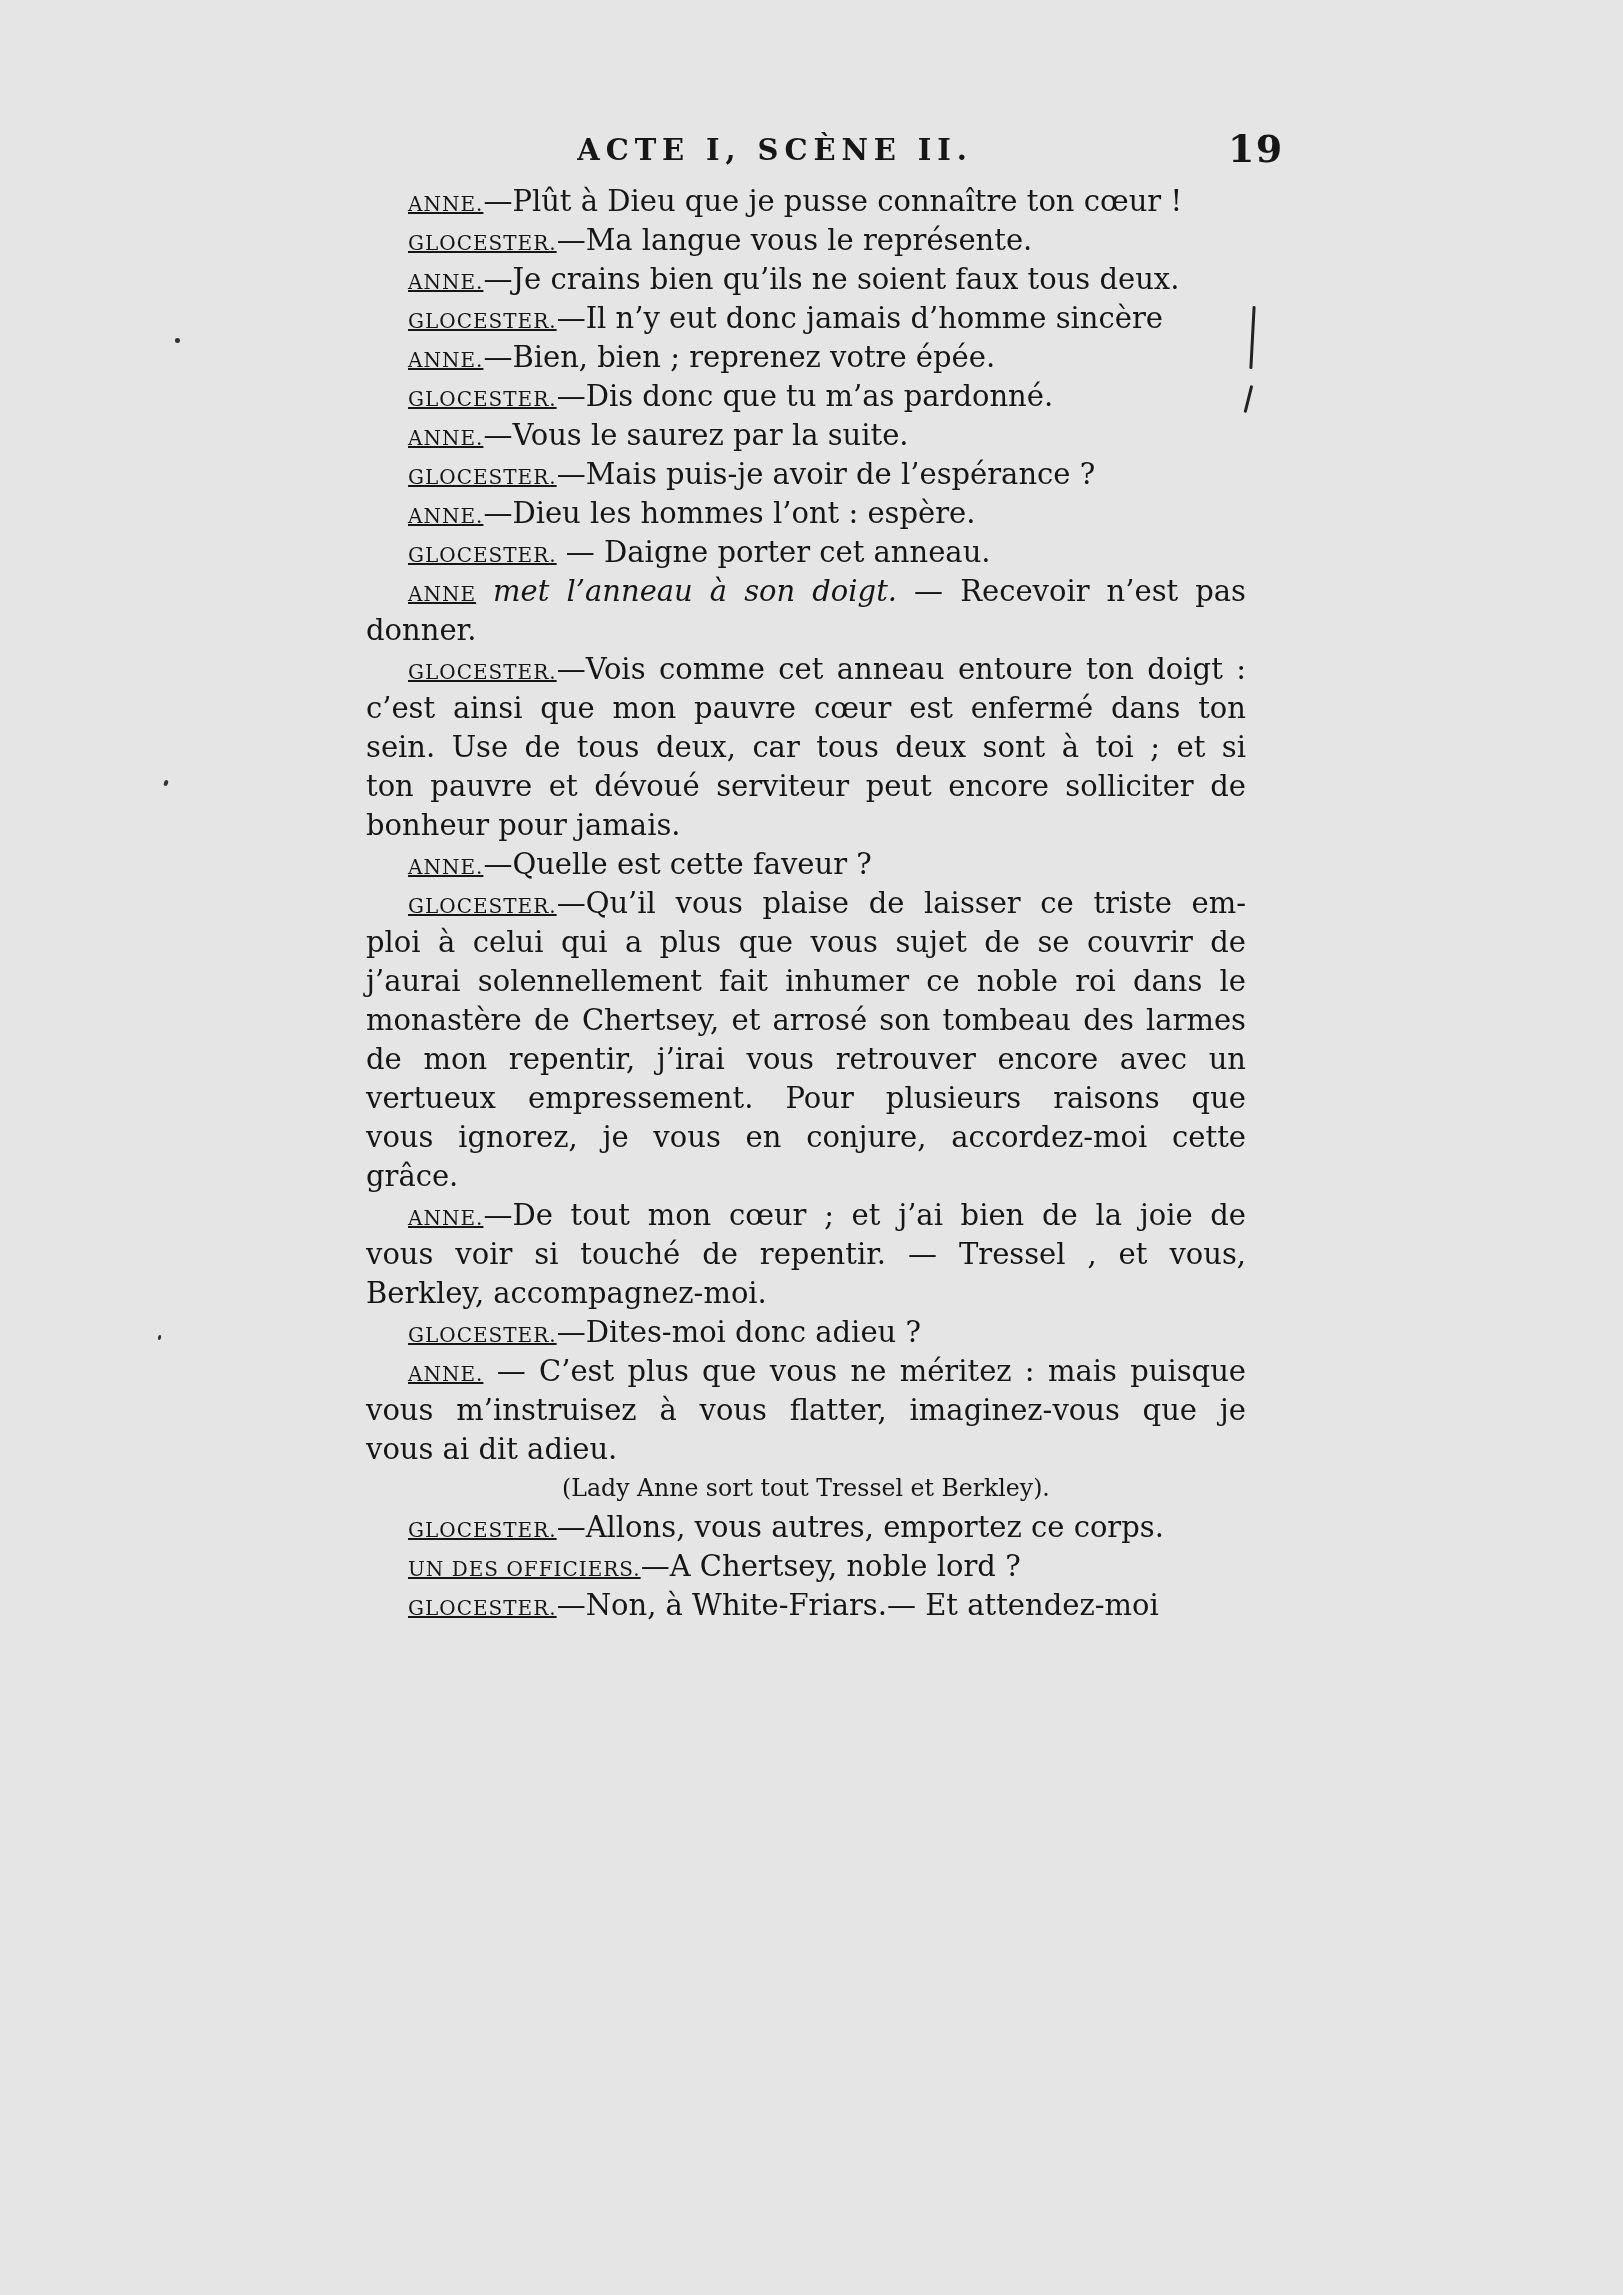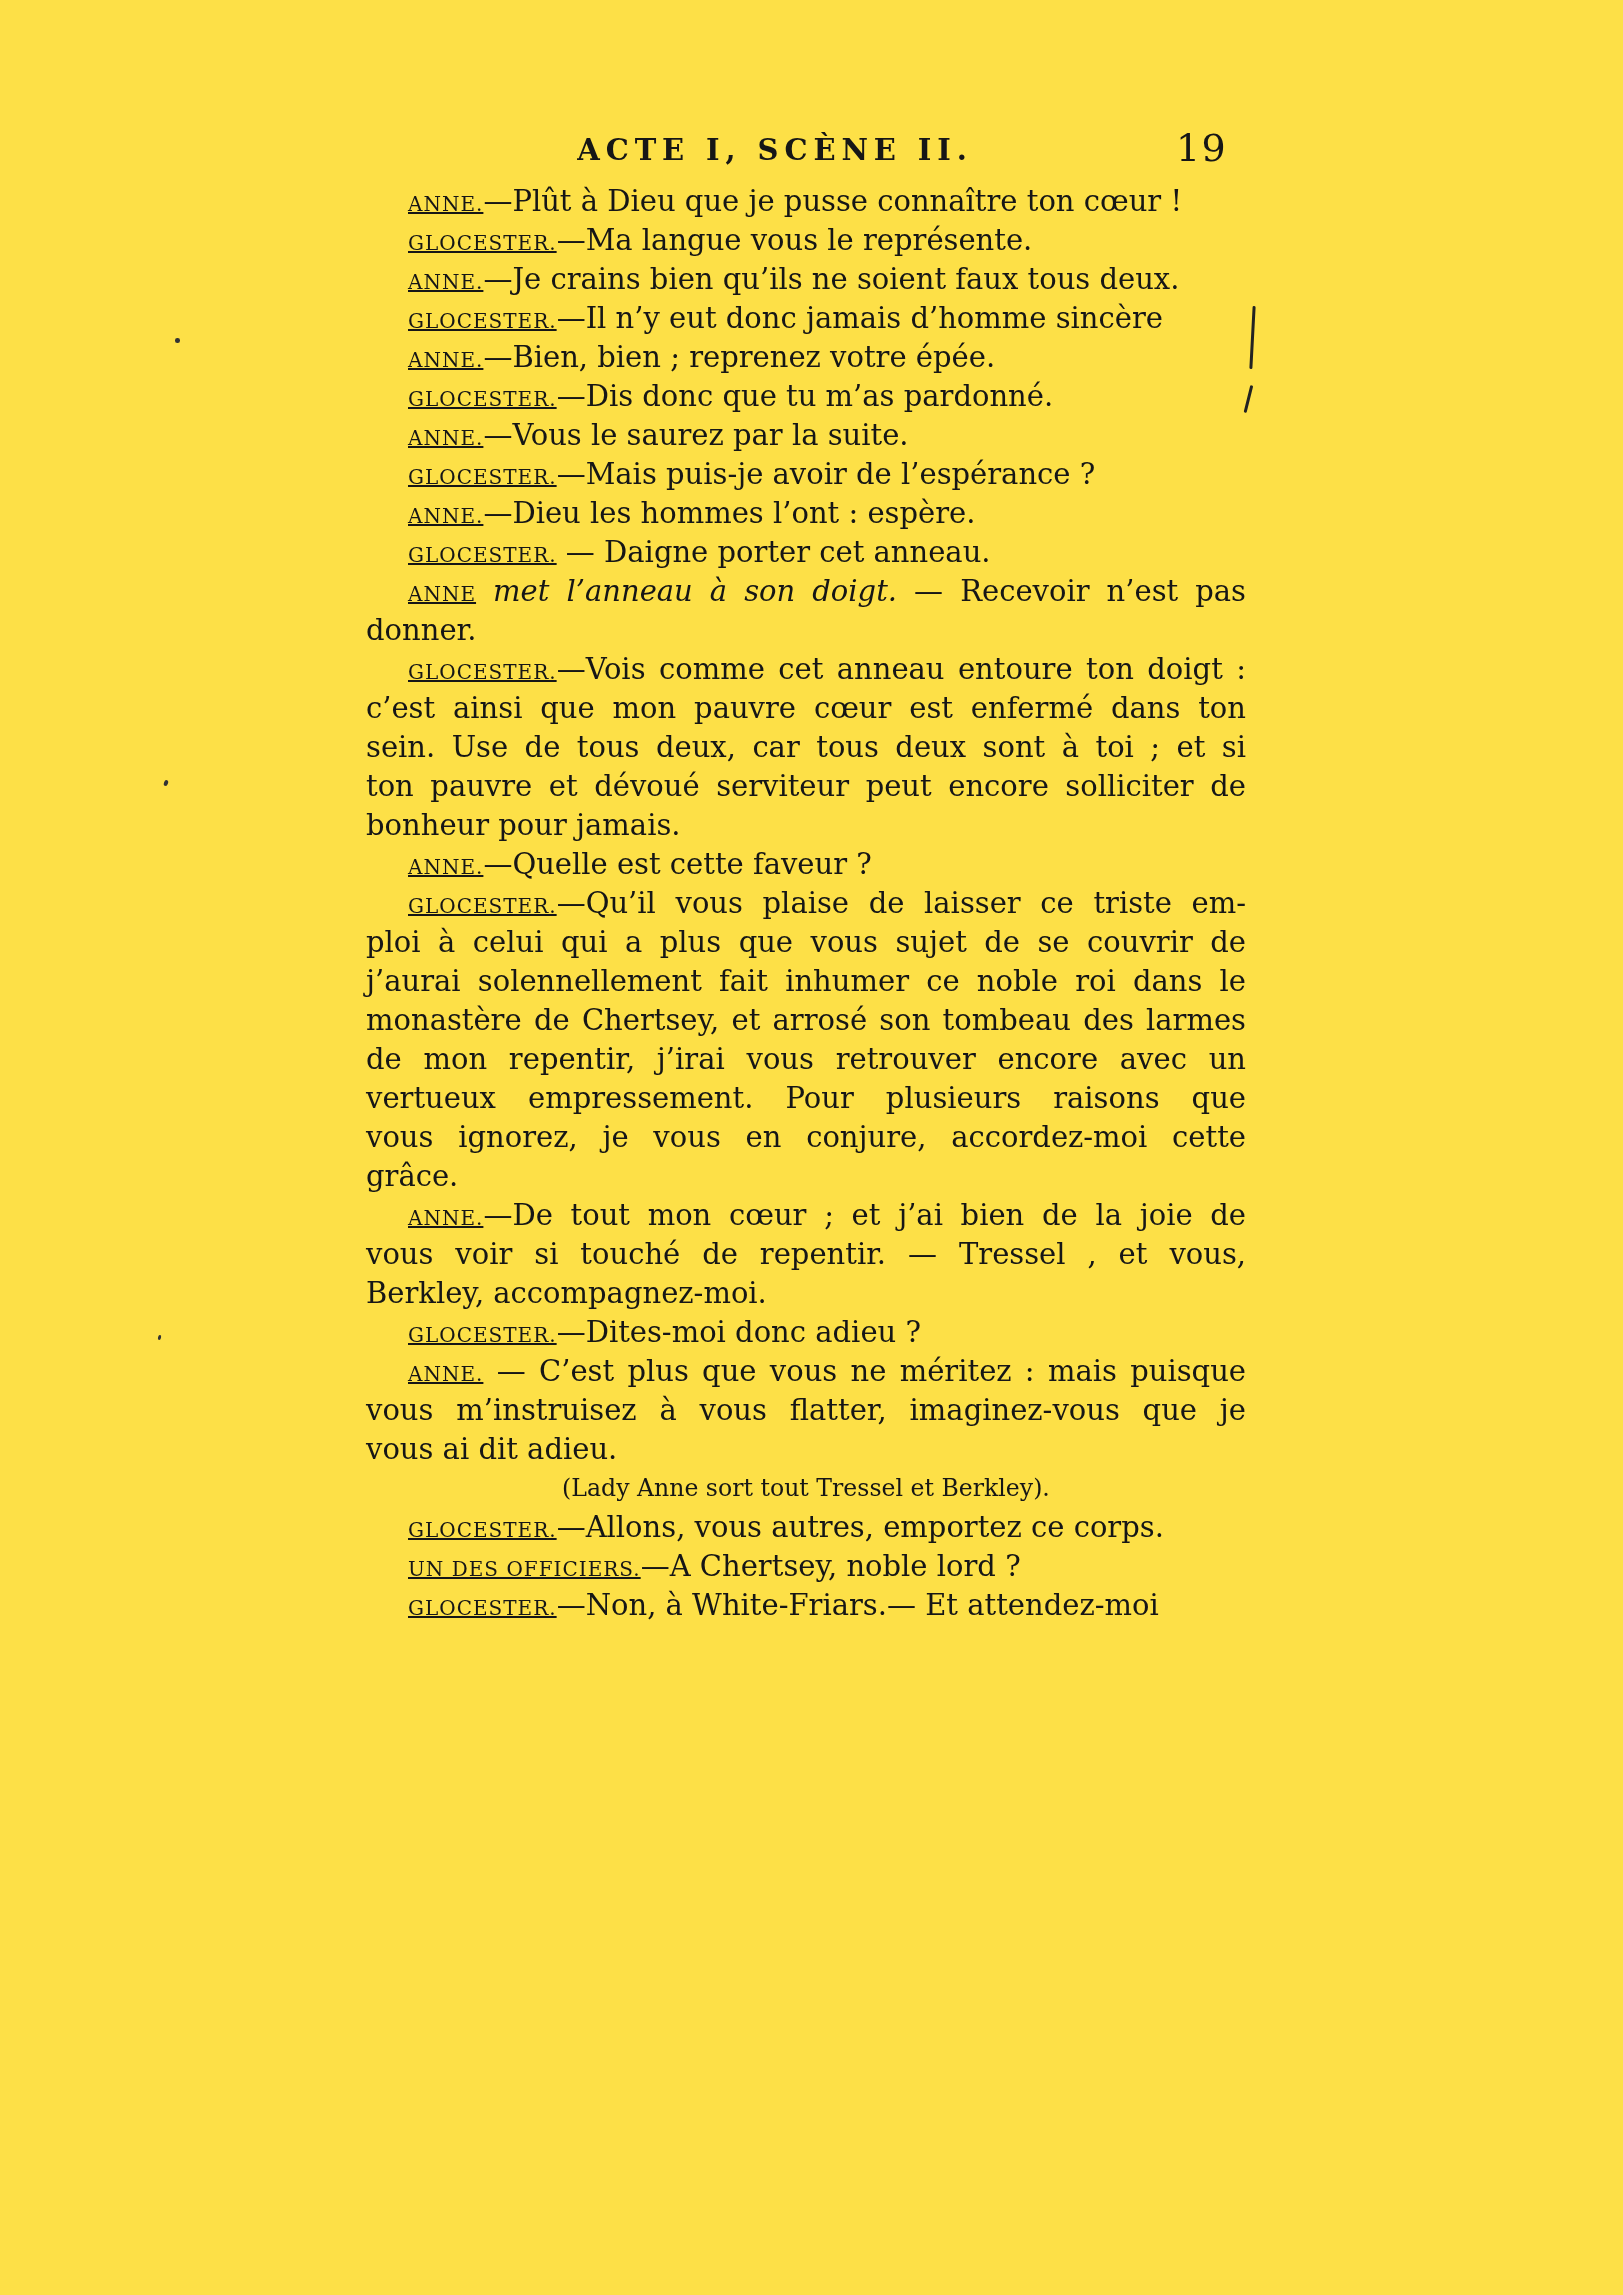--- a/index.html
+++ b/index.html
@@ -1,32 +1,32 @@
 <!DOCTYPE html>
 <html style="font-size:10.5px"><head>
 <meta charset="utf-8">
 <style>
   html,body{margin:0;padding:0;background:#ffffff;}
   .page{
     position:relative;
     width:1624px;height:2295px;
-    background:#fde047;
+    background:#e5e5e5;
     font-family:"DejaVu Serif","Liberation Serif",serif;
     color:#161616;
     overflow:hidden;
   }
   .header-title{
     position:absolute;top:133px;left:366px;width:818px;
     text-align:center;
     font-size:29px;font-weight:bold;letter-spacing:5.9px;
     white-space:nowrap;
   }
   .page-number{
-    position:absolute;top:126px;left:1176px;
-    font-size:38px;font-weight:normal;letter-spacing:1.3px;
+    position:absolute;top:126px;left:1228px;
+    font-size:38px;font-weight:bold;letter-spacing:1.3px;
   }
   .text-body{
     position:absolute;top:182px;left:366px;width:880px;
     font-size:29px;line-height:39px;
   }
   .line{height:39px;}
   .indent{text-indent:42px;}
   .just{text-align:justify;text-align-last:justify;}
   .center{text-align:center;font-size:23.6px;}
   .sc{font-size:20px;letter-spacing:1px;text-decoration:underline;}

